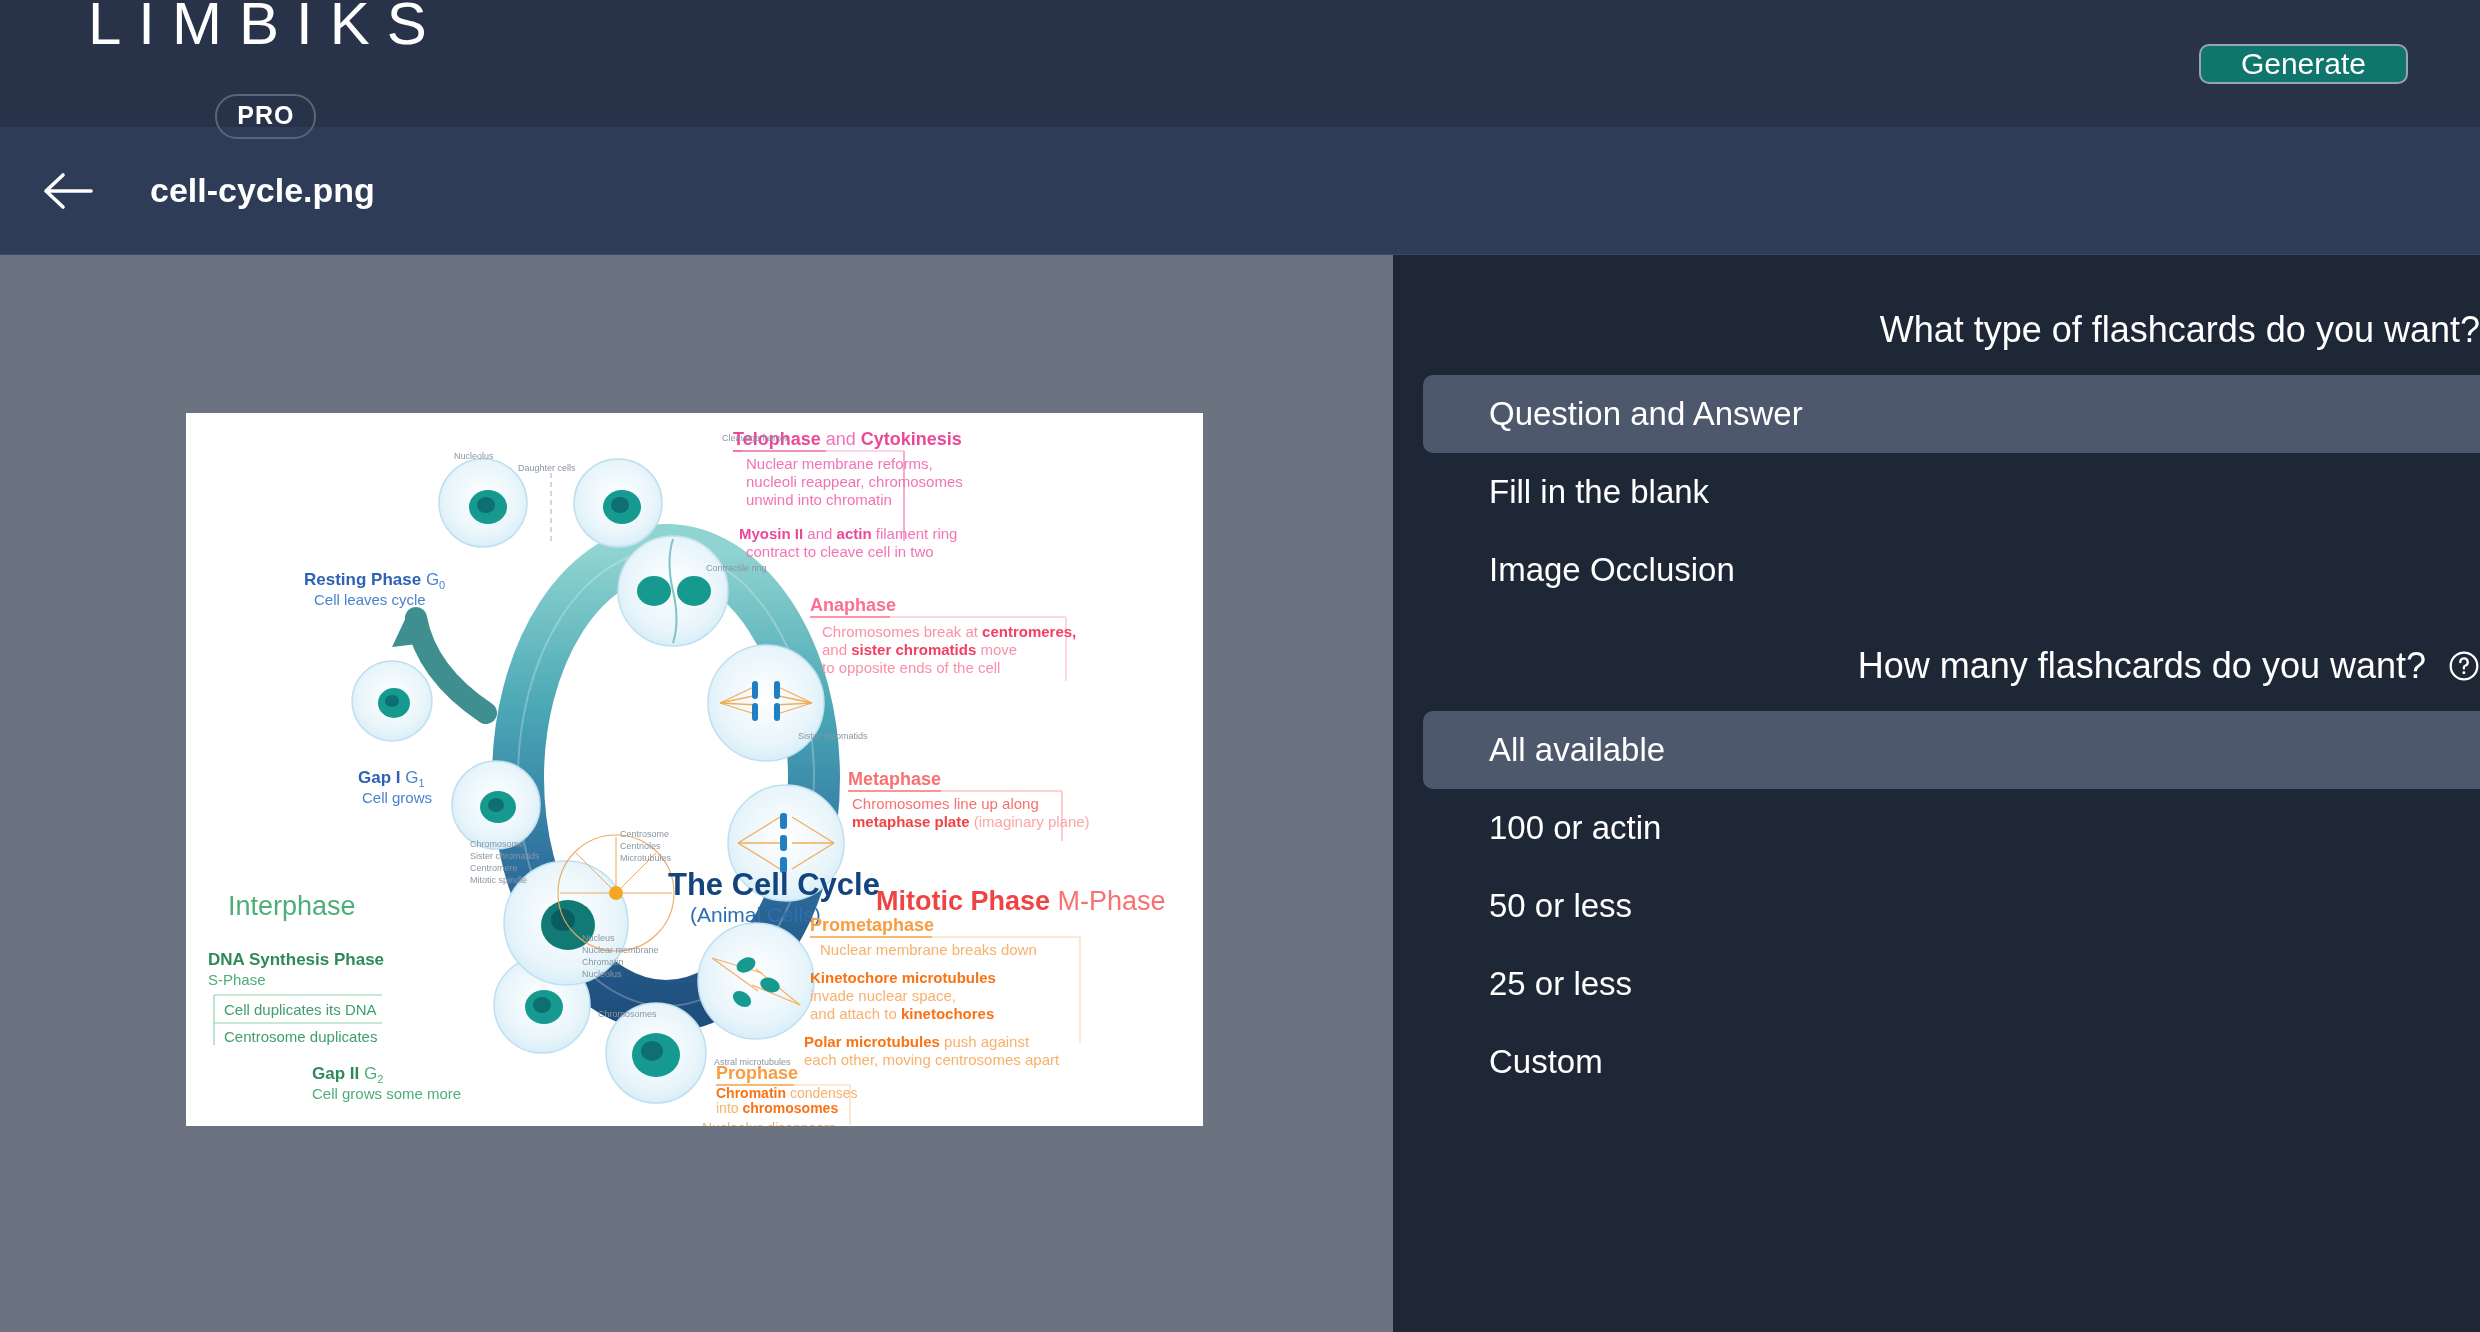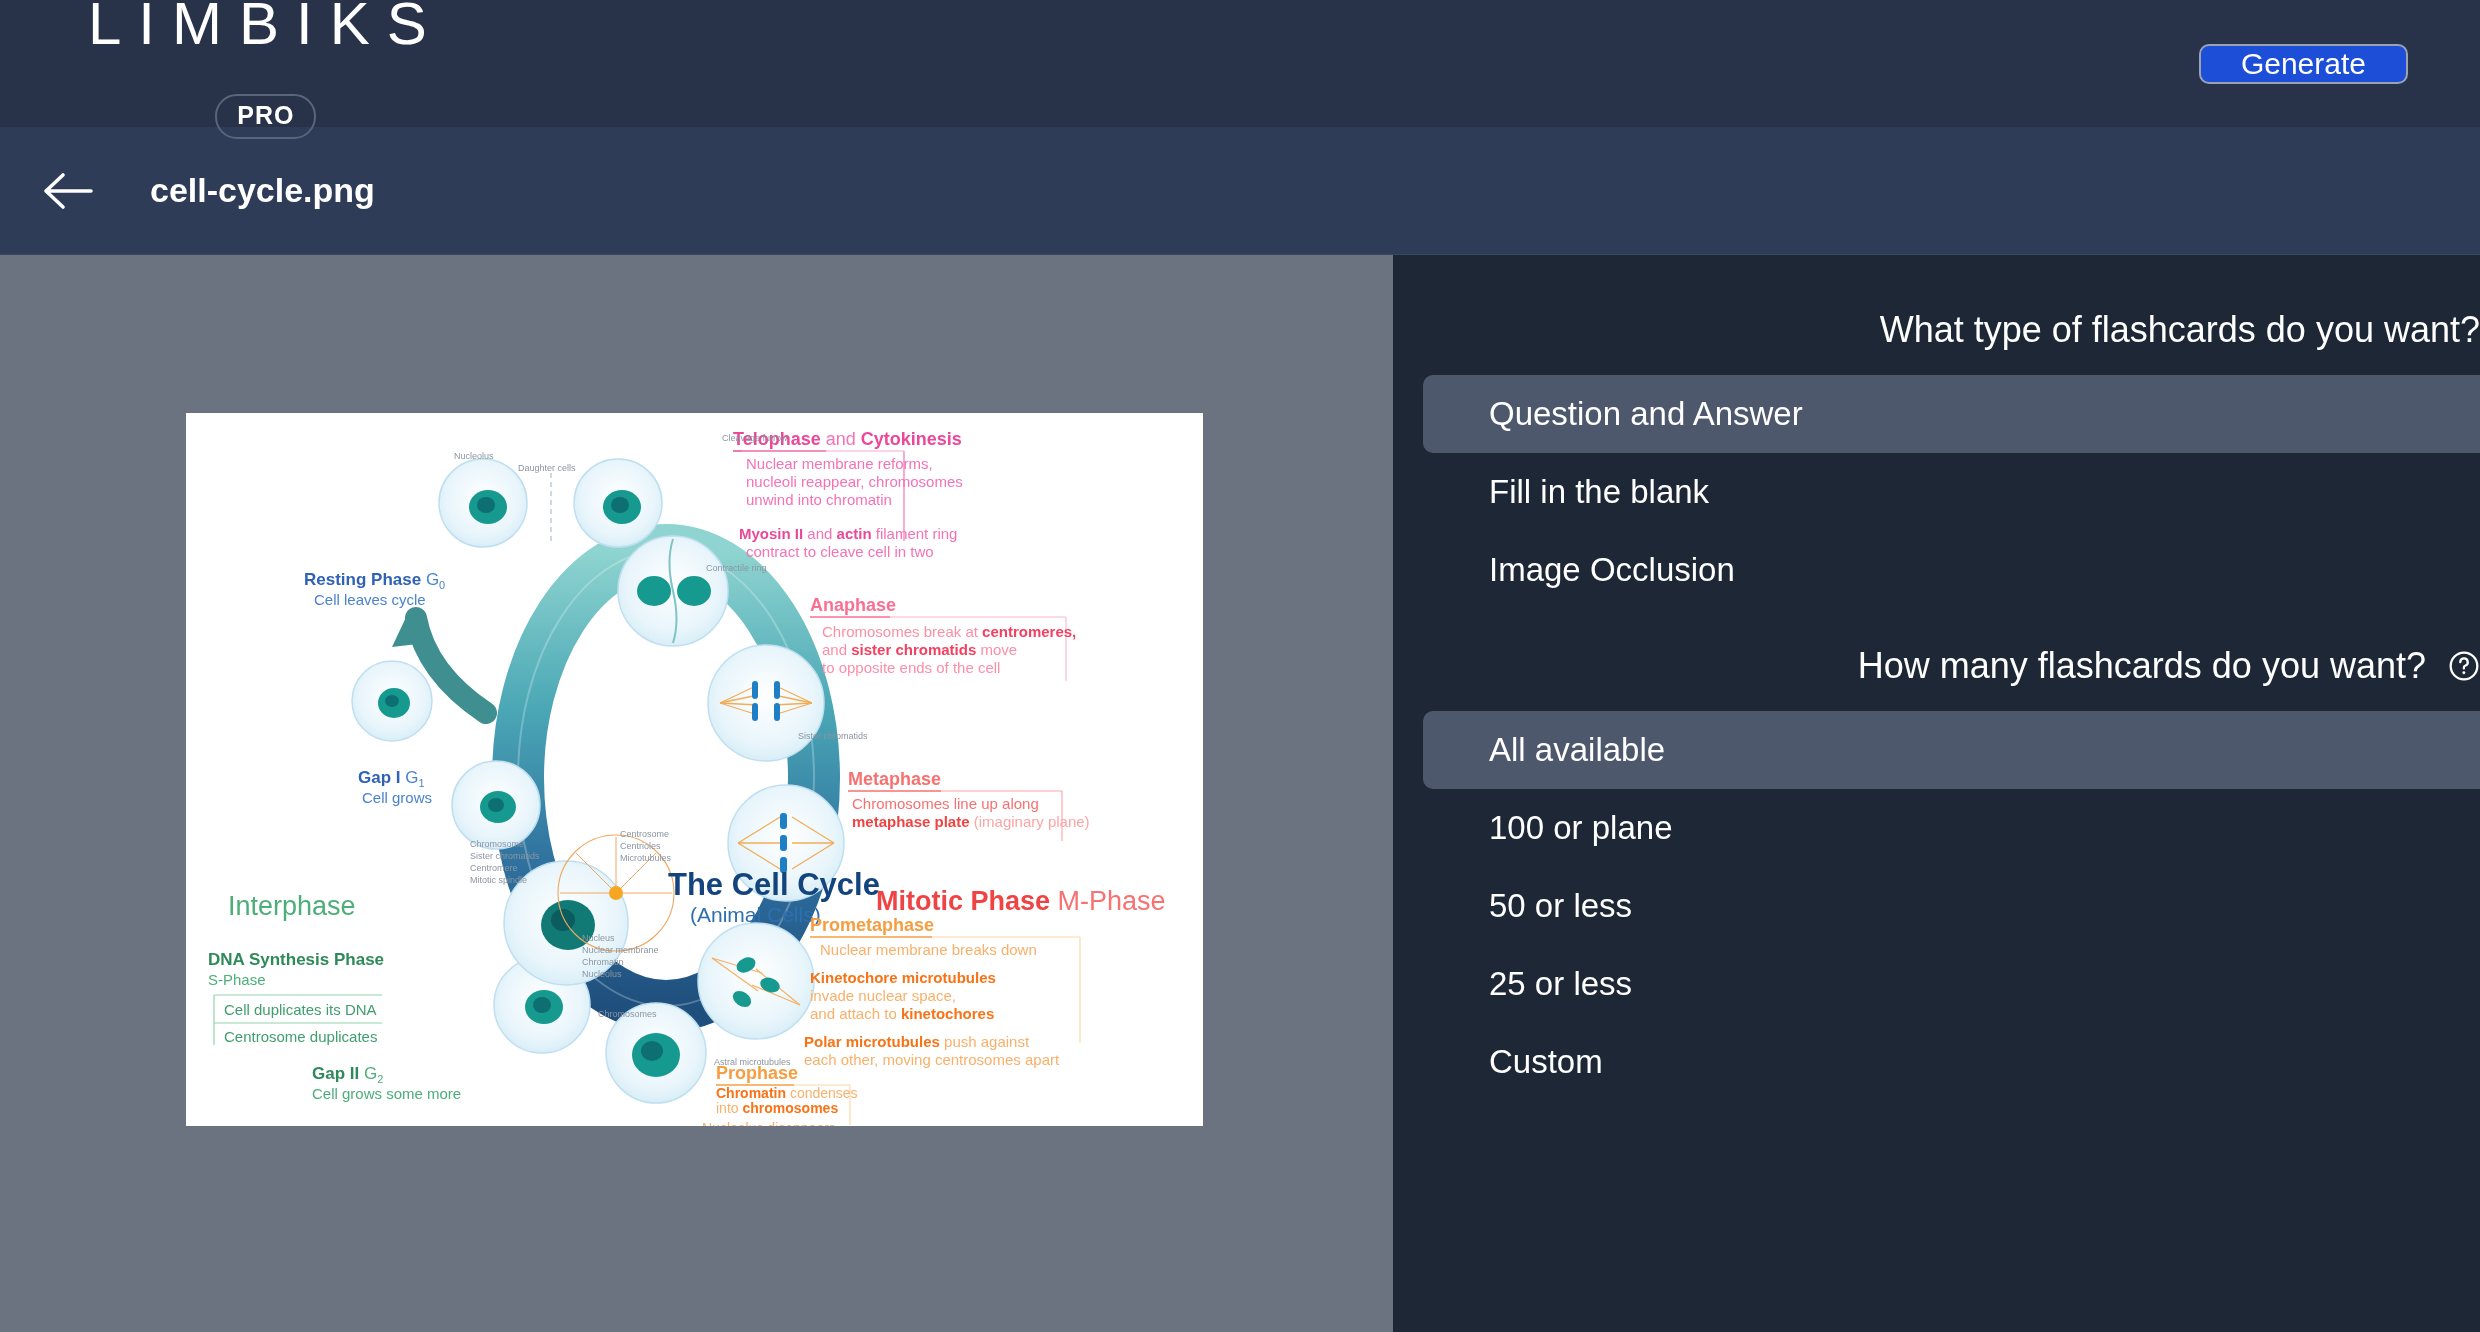--- a/index.html
+++ b/index.html
@@ -30,21 +30,21 @@
     border-radius: 22px;
     color: #ffffff;
     font-size: 25px;
     font-weight: 700;
     letter-spacing: 1px;
     padding: 7px 20px 9px;
     line-height: 1;
     margin-top: 6px;
   }
   .generate-btn {
-    background: #1d4ed8;
+    background: #0f766e;
     border: 2px solid #9aa3b2;
     border-radius: 10px;
     color: #ffffff;
     font-size: 30px;
     padding: 1px 40px;
     cursor: pointer;
     font-family: inherit;
   }
 
   
@@ -361,20 +361,20 @@
       <span class="help-icon">
         <svg width="32" height="32" viewBox="0 0 24 24">
           <circle cx="12" cy="12" r="10" fill="none" stroke="#ffffff" stroke-width="1.7"></circle>
           <path d="M9.2 9.1a2.8 2.8 0 1 1 3.6 2.7c-.7.25-.9.8-.9 1.5v.5" fill="none" stroke="#ffffff" stroke-width="1.7" stroke-linecap="round"></path>
           <circle cx="11.9" cy="17" r="1.1" fill="#ffffff"></circle>
         </svg>
       </span>
     </div>
     <div class="opt-list">
       <div class="opt selected">All available</div>
-      <div class="opt">100 or plane</div>
+      <div class="opt">100 or actin</div>
       <div class="opt">50 or less</div>
       <div class="opt">25 or less</div>
       <div class="opt">Custom</div>
     </div>
 
   </div>
 </div>
 
 </body></html>

